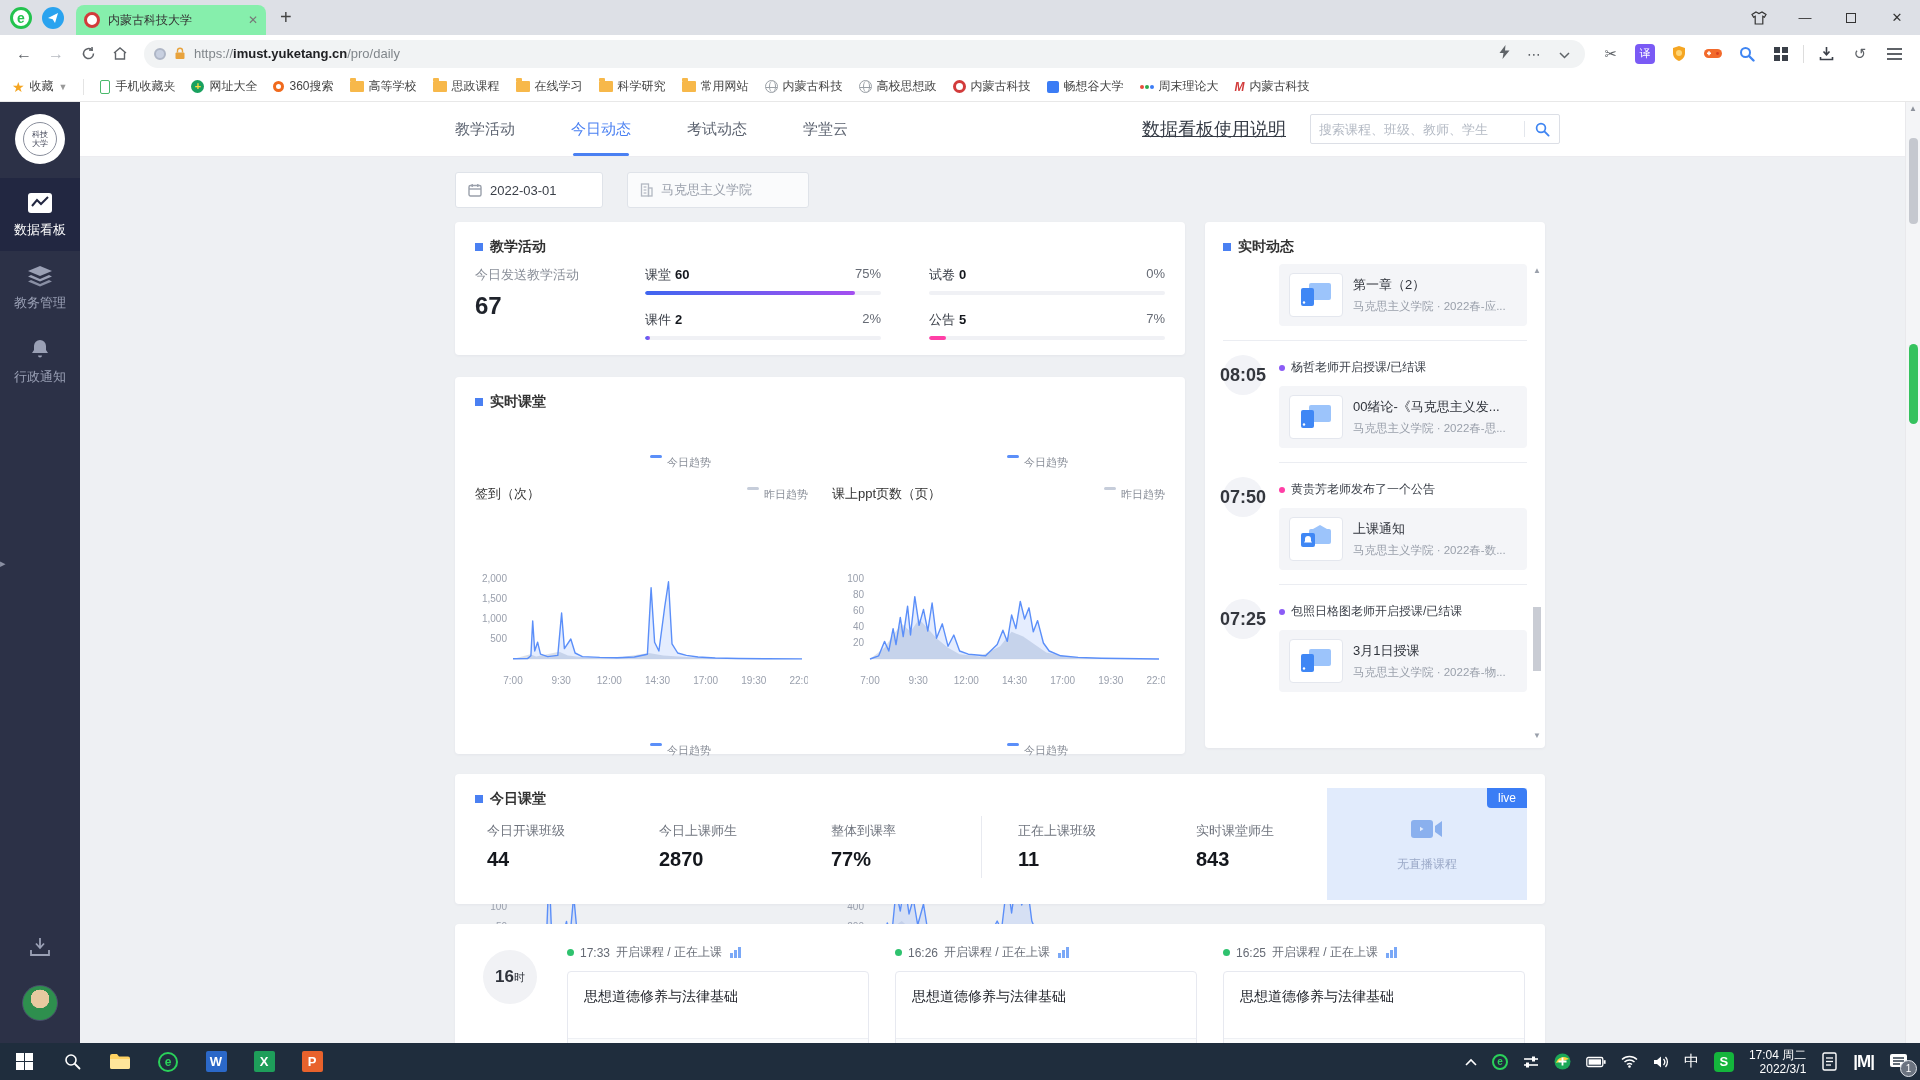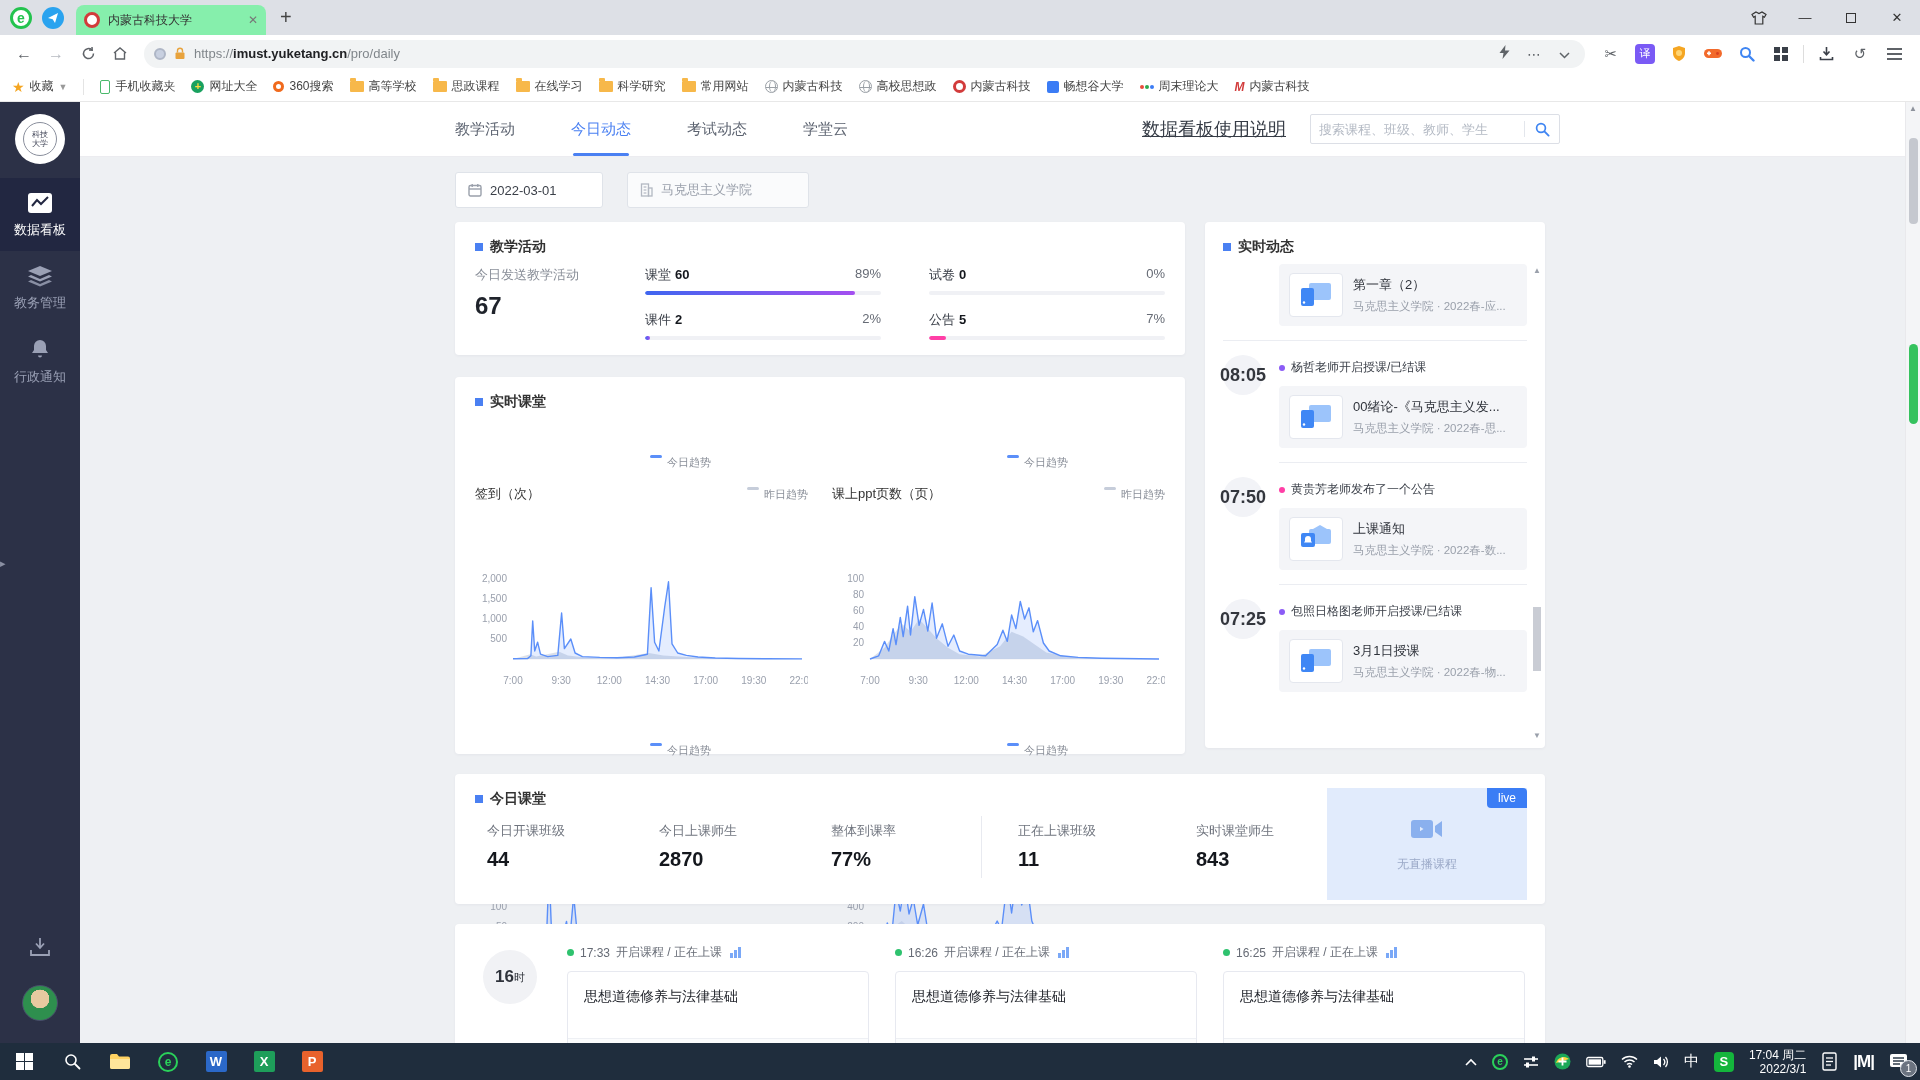--- a/index.html
+++ b/index.html
@@ -448,21 +448,21 @@
                   </div>
                 <div class="act-body">
                   <div class="act-total">
                     <div class="lbl">今日发送教学活动</div>
                     <div class="num">67</div>
                   </div>
                   <div class="mgrid">
                     <div class="metric">
                       <div class="mhead">
                           <span><span>课堂</span><b>60</b></span>
-                          <span class="pct">89%</span>
+                          <span class="pct">75%</span>
                         </div>
                       <div class="bar">
                           <div class="bar-fill" style="width: 89%;"></div>
                         </div>
                     </div>
                     <div class="metric">
                       <div class="mhead">
                           <span><span>试卷</span><b>0</b></span>
                           <span class="pct">0%</span>
                         </div>

